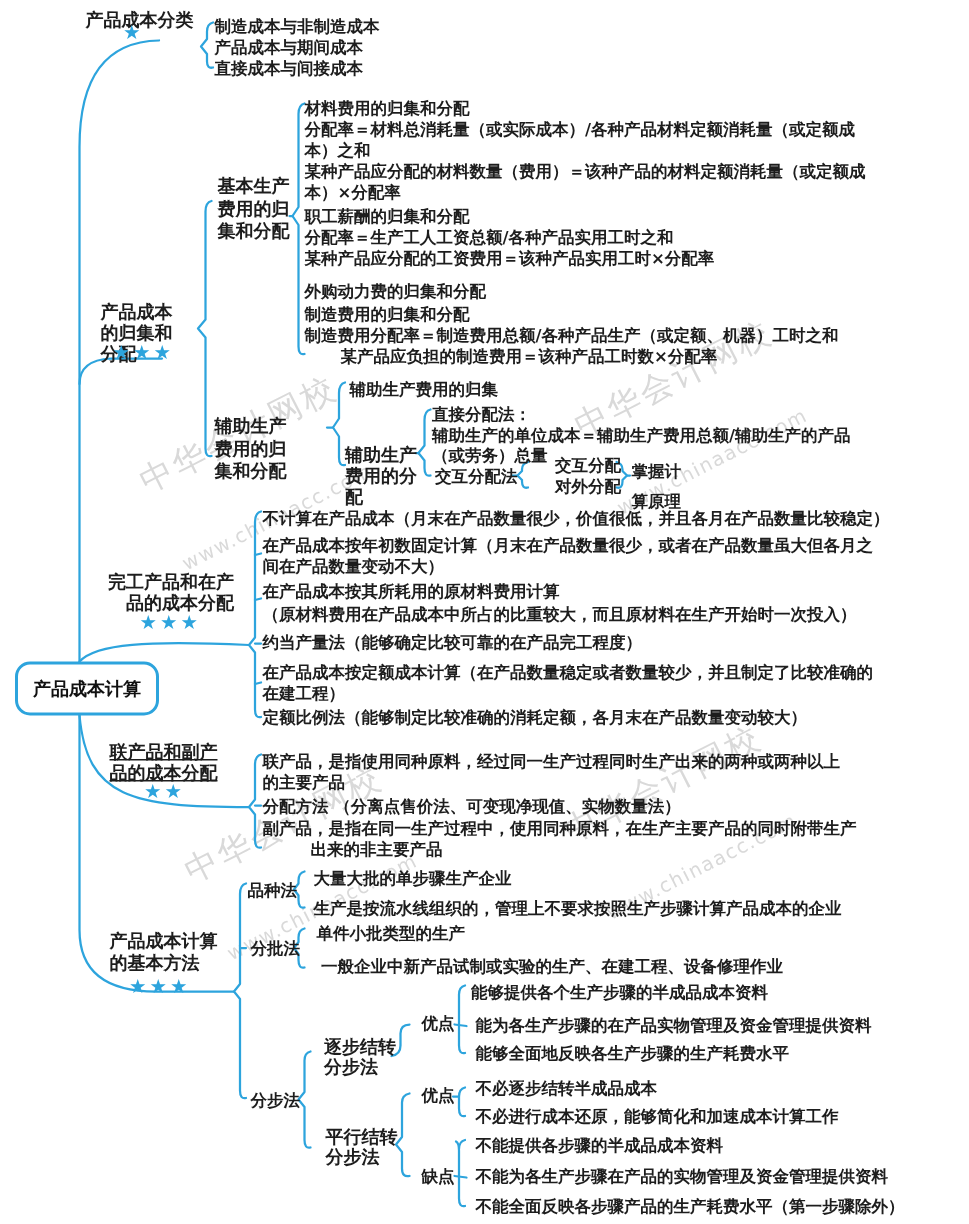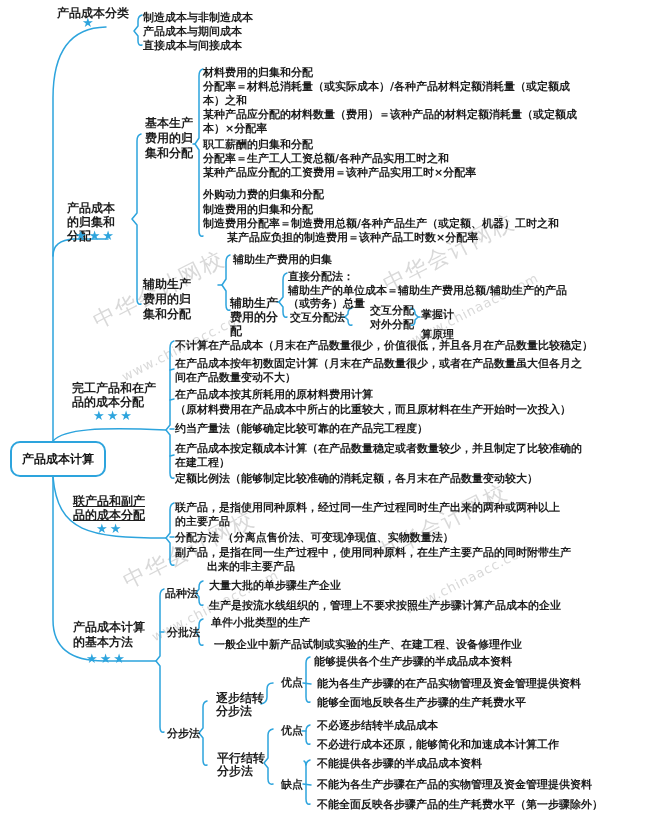--- a/index.html
+++ b/index.html
@@ -85,21 +85,21 @@
 
 <div class="t lbl" style="left:57px; top:6px; width:72px;">产品成本分类</div>
 <div class="star" style="left:82px; top:15px;">★</div>
 <div class="t" style="left:143px; top:11px;">制造成本与非制造成本</div>
 <div class="t" style="left:143px; top:25px;">产品成本与期间成本</div>
 <div class="t" style="left:143px; top:39px;">直接成本与间接成本</div>
 
 <div class="t lbl" style="left:67px; top:201px; width:59px; line-height:14px;">产品成本的归集和分配</div>
 <div class="star" style="left:75px; top:228px;">★★★</div>
 
-<div class="t lbl" style="left:145px; top:117px; width:48px; line-height:15px;font-family:Liberation Mono, monospace;">基本生产费用的归集和分配</div>
+<div class="t lbl" style="left:145px; top:117px; width:48px; line-height:15px;">基本生产费用的归集和分配</div>
 <div class="t" style="left:203px; top:66px;">材料费用的归集和分配</div>
 <div class="t" style="left:203px; top:80px;">分配率＝材料总消耗量（或实际成本）/各种产品材料定额消耗量（或定额成</div>
 <div class="t" style="left:203px; top:94px;">本）之和</div>
 <div class="t" style="left:203px; top:108px;">某种产品应分配的材料数量（费用）＝该种产品的材料定额消耗量（或定额成</div>
 <div class="t" style="left:203px; top:122px;">本）×分配率</div>
 <div class="t" style="left:203px; top:138px;">职工薪酬的归集和分配</div>
 <div class="t" style="left:203px; top:152px;">分配率＝生产工人工资总额/各种产品实用工时之和</div>
 <div class="t" style="left:203px; top:166px;">某种产品应分配的工资费用＝该种产品实用工时×分配率</div>
 <div class="t" style="left:203px; top:188px;">外购动力费的归集和分配</div>
 <div class="t" style="left:203px; top:203px;">制造费用的归集和分配</div>
@@ -110,21 +110,21 @@
 <div class="t" style="left:233px; top:253px;">辅助生产费用的归集</div>
 <div class="t lbl" style="left:230px; top:296px; width:59px; line-height:14px;">辅助生产费用的分配</div>
 <div class="t" style="left:288px; top:270px;">直接分配法：</div>
 <div class="t" style="left:288px; top:284px;">辅助生产的单位成本＝辅助生产费用总额/辅助生产的产品</div>
 <div class="t" style="left:288px; top:297px;">（或劳务）总量</div>
 <div class="t" style="left:290px; top:311px;">交互分配法</div>
 <div class="t" style="left:370px; top:304px;">交互分配</div>
 <div class="t" style="left:370px; top:318px;">对外分配</div>
 <div class="t lbl" style="left:421px; top:305px; width:35px; font-size:11px; line-height:20px;">掌握计算原理</div>
 
-<div class="t lbl" style="left:72px; top:381px; width:84px; line-height:14px;">完工产品和在产品的成本分配</div>
+<div class="t lbl" style="left:72px; top:381px; width:84px; line-height:14px;text-align:right;">完工产品和在产品的成本分配</div>
 <div class="star" style="left:93px; top:408px;">★★★</div>
 <div class="t" style="left:175px; top:339px;">不计算在产品成本（月末在产品数量很少，价值很低，并且各月在产品数量比较稳定）</div>
 <div class="t" style="left:175px; top:357px;">在产品成本按年初数固定计算（月末在产品数量很少，或者在产品数量虽大但各月之</div>
 <div class="t" style="left:175px; top:371px;">间在产品数量变动不大）</div>
 <div class="t" style="left:175px; top:388px;">在产品成本按其所耗用的原材料费用计算</div>
 <div class="t" style="left:175px; top:403px;">（原材料费用在产品成本中所占的比重较大，而且原材料在生产开始时一次投入）</div>
 <div class="t" style="left:175px; top:422px;">约当产量法（能够确定比较可靠的在产品完工程度）</div>
 <div class="t" style="left:175px; top:442px;">在产品成本按定额成本计算（在产品数量稳定或者数量较少，并且制定了比较准确的</div>
 <div class="t" style="left:175px; top:456px;">在建工程）</div>
 <div class="t" style="left:175px; top:472px;">定额比例法（能够制定比较准确的消耗定额，各月末在产品数量变动较大）</div>

